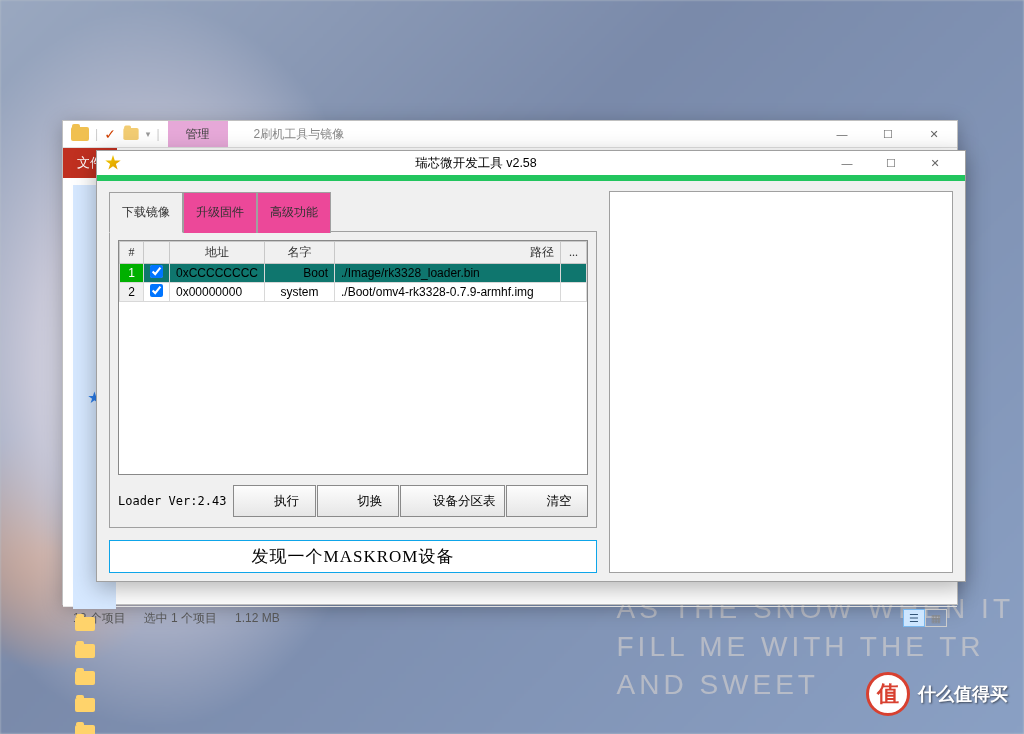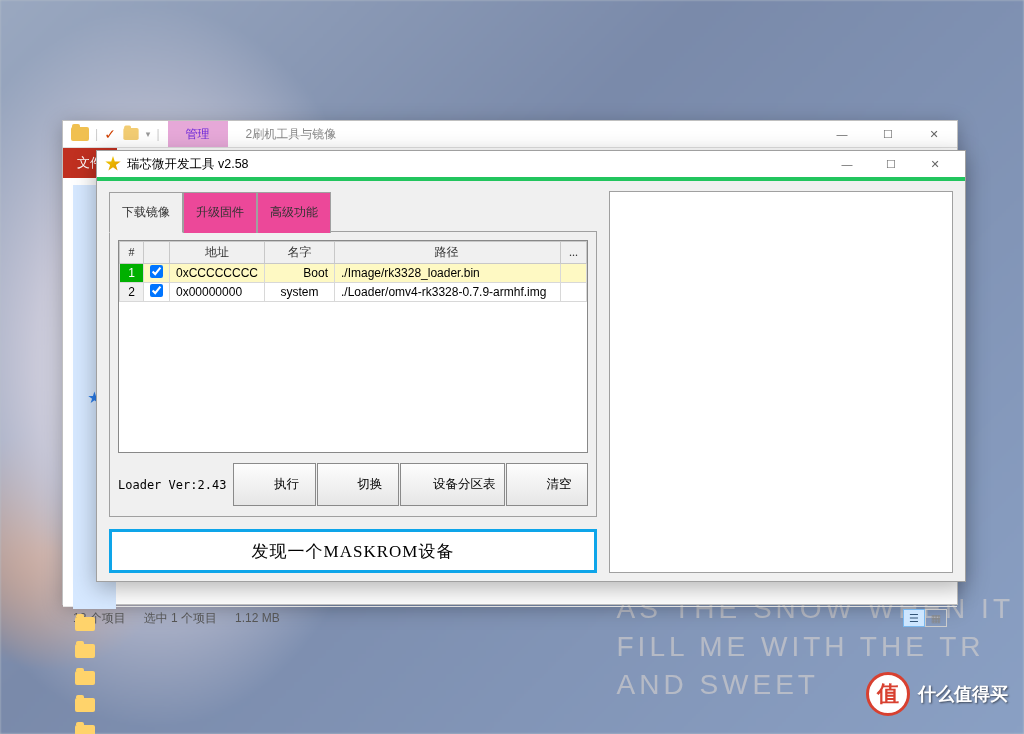--- a/index.html
+++ b/index.html
@@ -18,63 +18,63 @@
 .watermark .txt { font-size:18px; text-shadow:1px 1px 2px rgba(0,0,0,.55);}
 
 
 .explorer { position: absolute; left: 62px; top: 120px; width: 896px; height: 485px; background: #fff; border: 1px solid #c0c0c0; box-shadow: 0 4px 18px rgba(0,0,0,.25);}
 .ribbon-bar { height: 27px; display:flex; align-items:stretch; border-bottom:1px solid #e0e0e0; font-size:12px;}
 .qa { display:flex; align-items:center; padding:0 8px; gap:6px; color:#999;}
 .folder-i { width:18px; height:14px; background:#f0c050; border-radius:2px; position:relative;}
 .folder-i:before{content:"";position:absolute;top:-3px;left:1px;width:8px;height:4px;background:#f0c050;border-radius:2px 2px 0 0;}
 .check-i { color:#d04000; font-size:14px;}
 .ribbon-tab { padding: 4px 18px; border-right: 0px; color:#555;display:flex;align-items:center;}
-.ribbon-tab.manage { background: #e6a8d8; color:#6d28d9;}
-.ribbon-tab.title { background:#fff; color:#888; flex:1;}
+.ribbon-tab.manage { background: #e6a8d8; color:#404040;}
+.ribbon-tab.title { background:#fff; color:#888; flex:1;margin-left:8px;}
 .win-ctrl { display:flex; align-items:center;}
 .win-btn { width:46px; height:27px; display:flex; align-items:center; justify-content:center; color:#666; font-size:11px;}
 .help-i { width:17px; height:17px; border-radius:50%; background:#1e90ff; color:#fff; font-size:12px; display:flex;align-items:center;justify-content:center; margin:5px 6px 0 4px;}
 .file-btn { background:#c03020; color:#fff; padding:6px 14px; font-size:13px; display:inline-block;}
 .explorer-body { display:flex; height: calc(100% - 55px);}
 .sidebar { width: 44px; background:#fff; border-right:1px solid #eee; padding-top:4px;}
 .side-item { height:24px; margin:3px 10px; display:flex; align-items:center; justify-content:center;}
 .star { color:#2b7de9; font-size:16px; background:#d6e8ff; width:100%; height:100%; display:flex;align-items:center;justify-content:center;}
 .mini-folder{width:20px;height:14px;background:#ffd36b;border-radius:2px;position:relative;} .mini-folder:before{content:"";position:absolute;top:-3px;left:1px;width:8px;height:3px;background:#ffd36b;border-radius:2px 2px 0 0;}
 .statusbar { height:23px; border-top:1px solid #e5e5e5; display:flex; align-items:center; font-size:12px; color:#555; padding:0 10px; gap:18px;}
 .statusbar .spacer{flex:1;}
 .view-toggle { display:flex; gap:0;}
 .view-i { width:22px; height:18px; border:1px solid #ccc; display:flex; align-items:center; justify-content:center; font-size:11px; color:#888;}
 .view-i.active{background:#cde6ff;border-color:#7ab8ef;color:#357;}
 
 
 .devtool { position: absolute; left: 96px; top: 150px; width: 870px; height: 432px; background: #f0f0f0; border: 1px solid #a0a0a0; box-shadow: 0 6px 22px rgba(0,0,0,.3);}
-.dev-title { height:30px; background:#fff; display:flex; align-items:center; padding:0 8px; border-bottom:4px solid #22c55e;}
+.dev-title { height:30px; background:#fff; display:flex; align-items:center; padding:0 8px; border-bottom:6px solid #22c55e;text-align:center;}
 .dev-title .ico { width:16px; height:16px; margin-right:6px; background: linear-gradient(135deg,#f0d000,#e09000); clip-path: polygon(50% 0,61% 35%,98% 35%,68% 57%,79% 91%,50% 70%,21% 91%,32% 57%,2% 35%,39% 35%);}
 .dev-title .t { font-size:12.5px; flex:1;}
 .dev-winctrl { display:flex;}
 .dev-winctrl .win-btn{height:28px;width:44px;}
 .dev-body { padding: 10px 12px 8px; display:flex; gap:12px; height: calc(100% - 30px);}
 .left-panel { width: 488px; display:flex; flex-direction:column;}
 .tabs { display:flex; gap:0; margin-bottom:-1px; z-index:1;}
 .tab { padding: 11px 12px; font-size:12px; background:#f0f0f0; border:1px solid #a0a0a0; border-bottom:none; position:relative; top:1px; color:#333;}
 .tab.active { background:#f0f0f0; border-bottom:1px solid #f0f0f0; z-index:2;}
 .tab:not(.active){background:#ec4899;}
 .group { border:1px solid #a0a0a0; padding:8px 8px 10px; background:#f0f0f0; flex:1; display:flex; flex-direction:column;}
 .grid-wrap { flex:1; background:#fff; border:1px solid #888; overflow:hidden;}
 table { width:100%; border-collapse:collapse; font-size:12px; font-family:"SimSun","NSimSun",monospace;}
 th { background:#f0f0f0; border:1px solid #c8c8c8; padding:2px 6px; font-weight:normal; color:#333; text-align:center; font-family:"Microsoft YaHei";}
 td { border:1px solid #d8d8d8; padding:1px 6px; height:18px;}
 td.cb { text-align:center; width:26px;}
 td.num { text-align:center; background:#f0f0f0; width:24px;}
-tr.sel td { background:#fef9c3;}
+tr.sel td { background:#0f766e;}
 tr.sel td.num {background:#00b000;color:#fff;}
 .btn-row { display:flex; gap:1px; margin-top:10px; align-items:center;}
 .loader-v { font-size:12px; font-family:"SimSun",monospace; flex:0 0 auto; padding-right:6px;}
-.btn { flex:1; height:43px; background:linear-gradient(#fdfdfd,#e6e6e6); border:1px solid #8a8a8a; font-size:12.5px; display:flex; align-items:center; justify-content:center; cursor:pointer;padding-left:24px;}
-.status-panel { margin-top:12px; border:3px solid #0ea5e9; background:#fff; height:44px; display:flex; align-items:center; justify-content:center; font-family:"SimSun","NSimSun",serif; font-size:17px; letter-spacing:1px;}
+.btn { flex:1; height:32px; background:linear-gradient(#fdfdfd,#e6e6e6); border:1px solid #8a8a8a; font-size:12.5px; display:flex; align-items:center; justify-content:center; cursor:pointer;padding-left:24px;}
+.status-panel { margin-top:12px; border:1px solid #0ea5e9; background:#fff; height:33px; display:flex; align-items:center; justify-content:center; font-family:"SimSun","NSimSun",serif; font-size:17px; letter-spacing:1px;}
 .right-panel { flex:1; border:1px solid #a0a0a0; background:#fff;}
 input[type=checkbox]{width:13px;height:13px;}
 </style>
 </head>
 <body>
 
 <div class="desktop-bg"></div>
 <div class="bg-text">
   <div>AS  THE  SNOW  WHEN  IT</div>
   <div>FILL  ME  WITH  THE  TR</div>
@@ -160,39 +160,39 @@
       </div>
       <div class="group">
         <div class="grid-wrap">
           <table>
             <thead>
                 <tr>
               <th style="width:24px">#</th>
               <th style="width:26px"></th>
               <th style="width:90px">地址</th>
               <th style="width:70px">名字</th>
-              <th style="text-align:center;padding-left:4px">路径</th>
+              <th style="text-align:right;padding-left:4px">路径</th>
               <th style="width:26px">...</th>
             </tr>
               </thead>
             <tbody id="rows">
                 <tr class="sel">
                   <td class="num">1</td>
                   <td class="cb"><input type="checkbox" checked="" style=""></td>
                   <td>0xCCCCCCCC</td>
                   <td style="text-align:right">Boot</td>
                   <td>./Image/rk3328_loader.bin</td>
                   <td></td>
                 </tr>
                 <tr>
                   <td class="num">2</td>
                   <td class="cb"><input type="checkbox" checked="" style=""></td>
                   <td>0x00000000</td>
                   <td style="text-align:center">system</td>
-                  <td>./Loader/omv4-rk3328-0.7.9-armhf.img</td>
+                  <td>./Boot/omv4-rk3328-0.7.9-armhf.img</td>
                   <td></td>
                 </tr>
               </tbody>
           </table>
         </div>
         <div class="btn-row">
           <div class="loader-v">Loader Ver:2.43</div>
           <div class="btn">执行</div>
           <div class="btn">切换</div>
           <div class="btn" style="flex:1.4">设备分区表</div>

